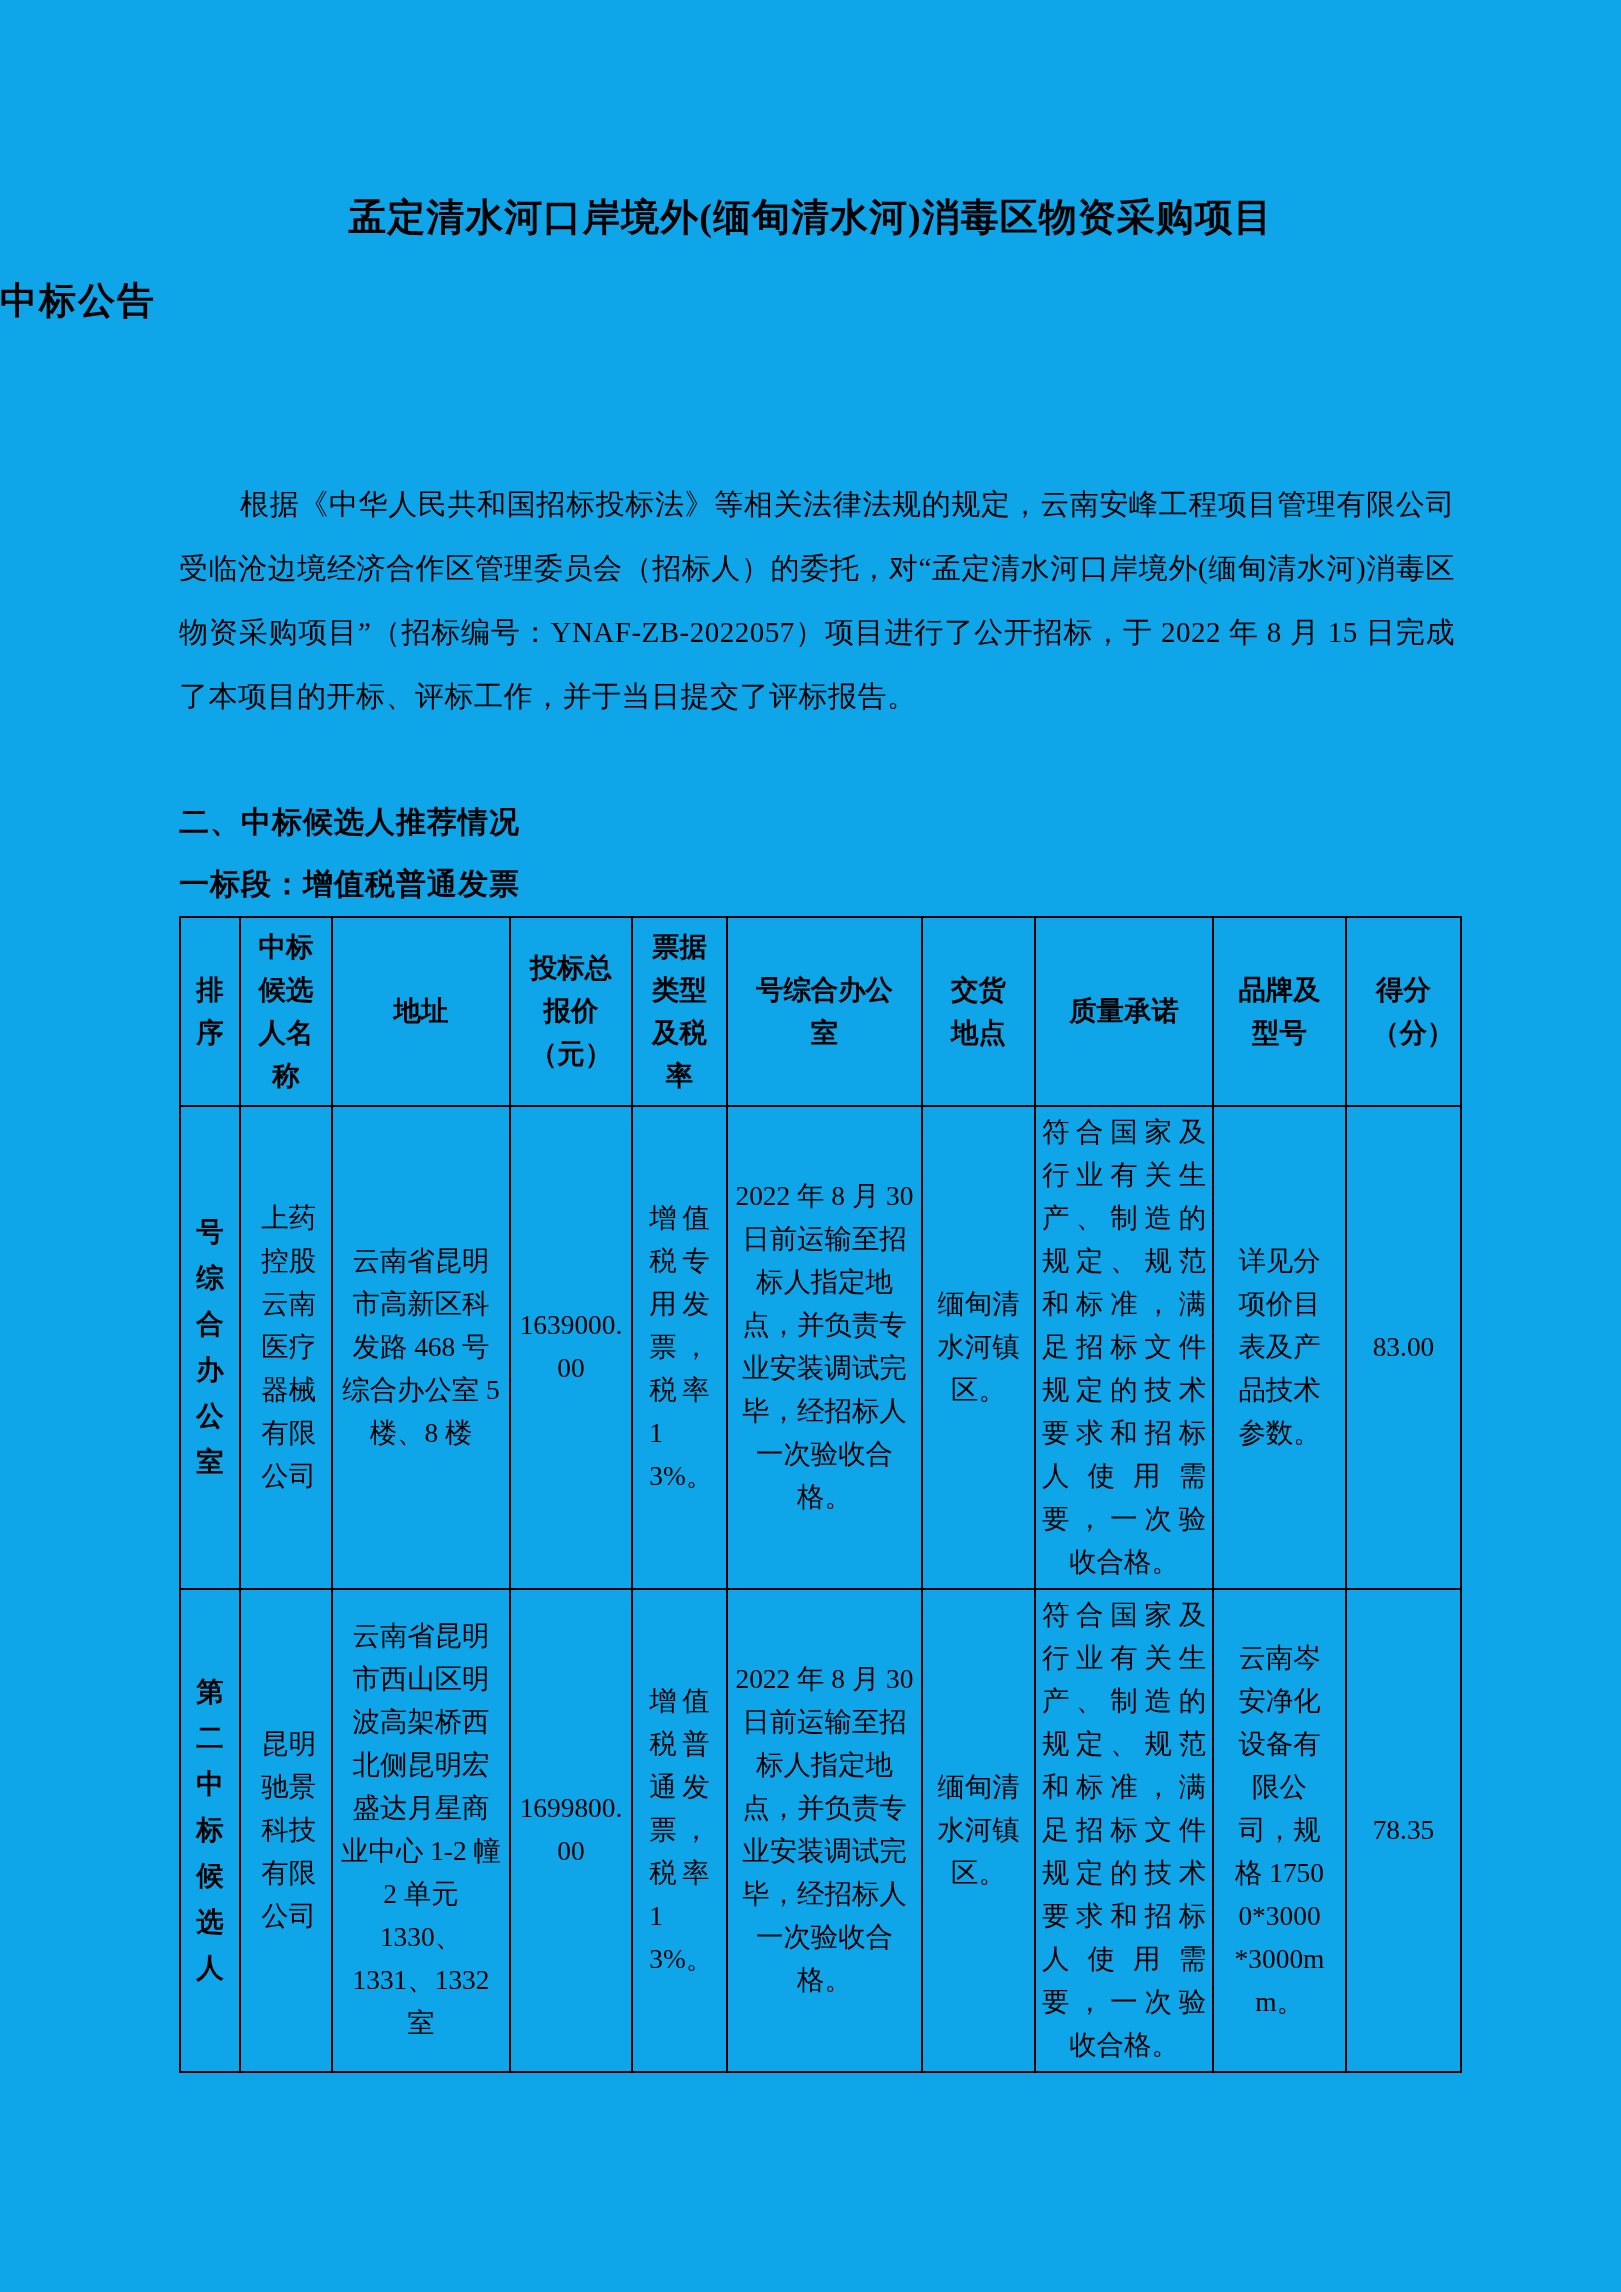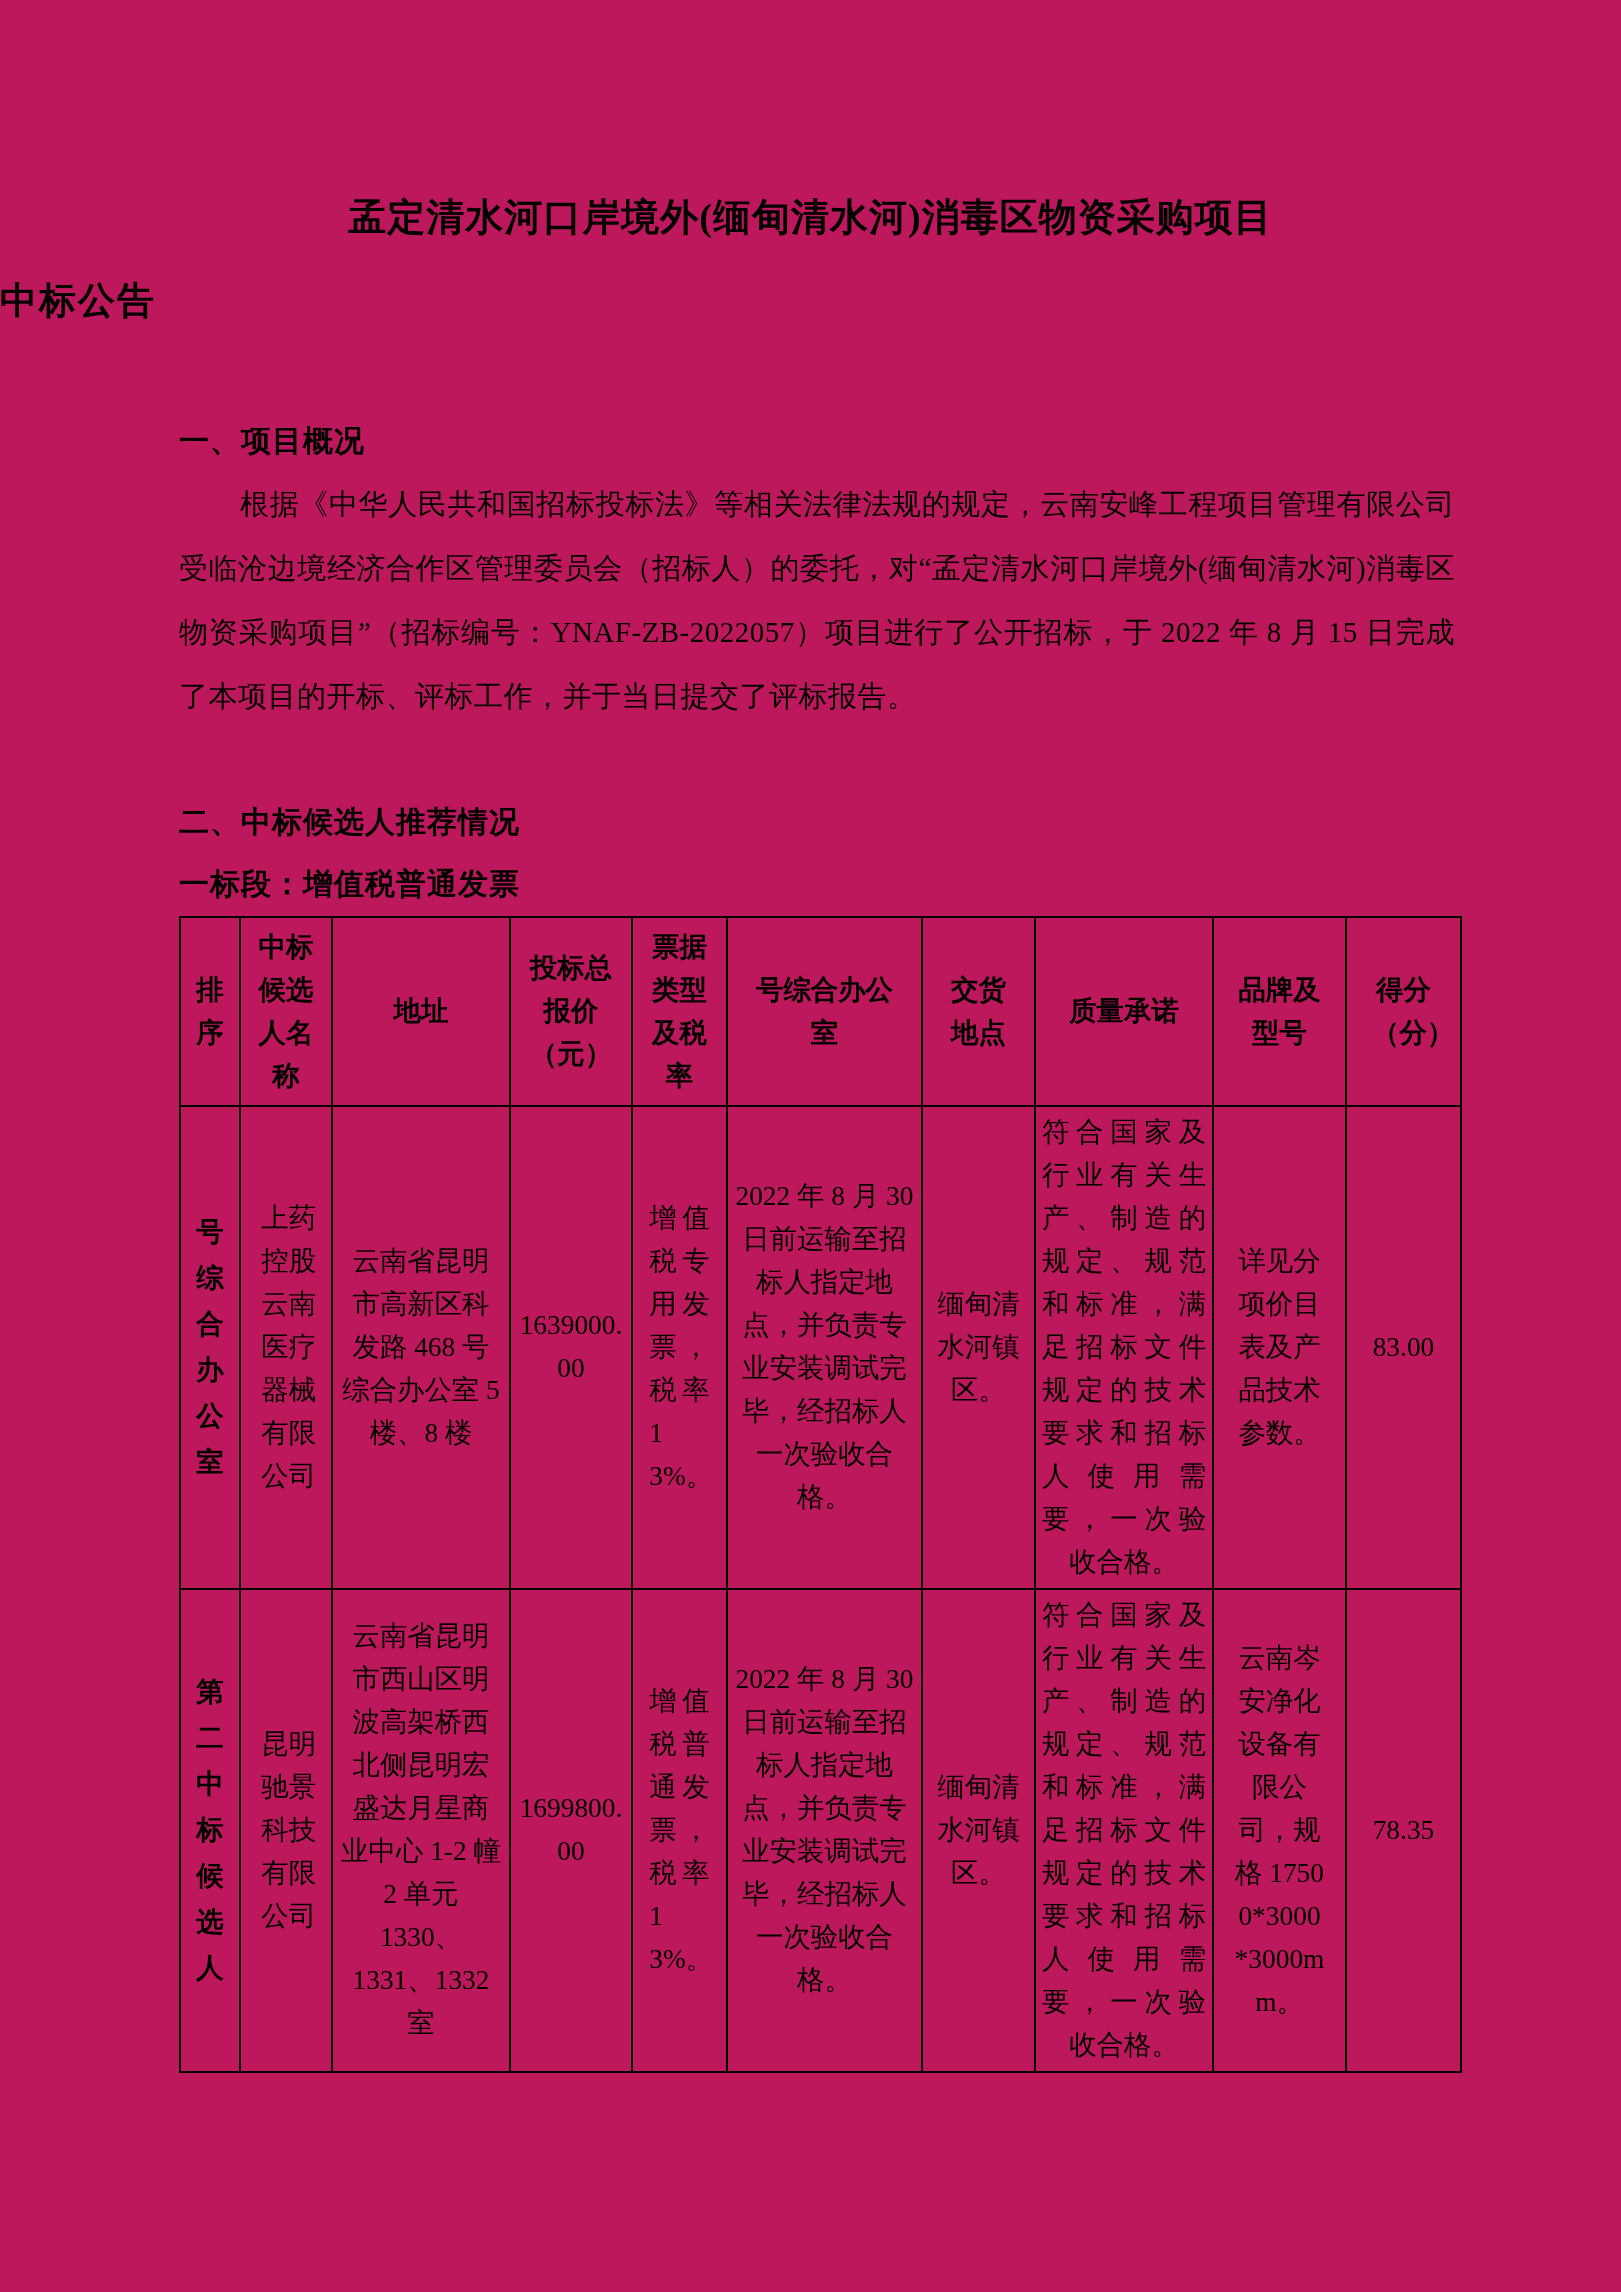--- a/index.html
+++ b/index.html
@@ -1,18 +1,18 @@
 <!DOCTYPE html>
 <html><head>
 <meta charset="utf-8">
 <style>
   html,body { margin:0; padding:0; background:#e8e8e8; }
   .page {
     position:relative; width:1621px; height:2293px; margin:0 auto;
-    background:#be185d; color:#000;
+    background:#0ea5e9; color:#000;
     font-family:"Liberation Serif","DejaVu Serif",serif;
     overflow:hidden;
   }
   .doc-title {
     position:absolute; top:192px; left:0; width:100%;
     text-align:center; font-size:38px; font-weight:bold; letter-spacing:1px;
   }
   .doc-subtitle {
     position:absolute; top:276px; left:0; width:100%;
     font-size:37px; font-weight:bold; letter-spacing:2px;
@@ -55,21 +55,20 @@
   .just  { text-align:justify; text-align-last:center; word-break:break-all; }
 </style>
 </head>
 <body>
 
 <div class="page">
 
   <div class="doc-title">孟定清水河口岸境外(缅甸清水河)消毒区物资采购项目</div>
   <div class="doc-subtitle">中标公告</div>
 
-  <div class="content sec-heading" id="heading-overview">一、项目概况</div>
 
   <div class="content" id="para-overview">根据《中华人民共和国招标投标法》等相关法律法规的规定，云南安峰工程项目管理有限公司受临沧边境经济合作区管理委员会（招标人）的委托，对“孟定清水河口岸境外(缅甸清水河)消毒区物资采购项目”（招标编号：YNAF-ZB-2022057）项目进行了公开招标，于 2022 年 8 月 15 日完成了本项目的开标、评标工作，并于当日提交了评标报告。</div>
 
   <div class="content sec-heading" id="heading-candidates">二、中标候选人推荐情况</div>
 
   <div class="content sec-heading" id="subheading-lot1">一标段：增值税普通发票</div>
 
   <table class="bid">
     <colgroup>
       <col style="width:60px">

